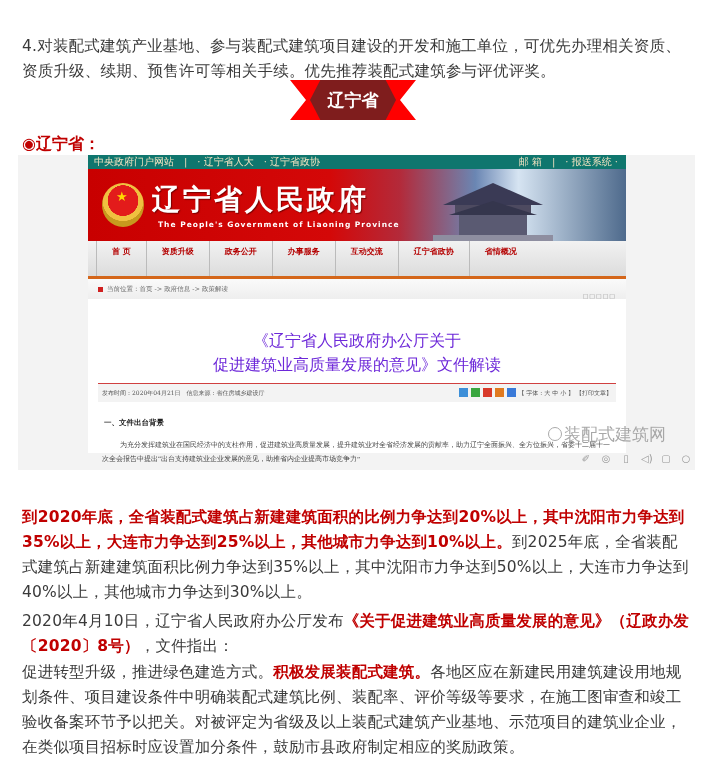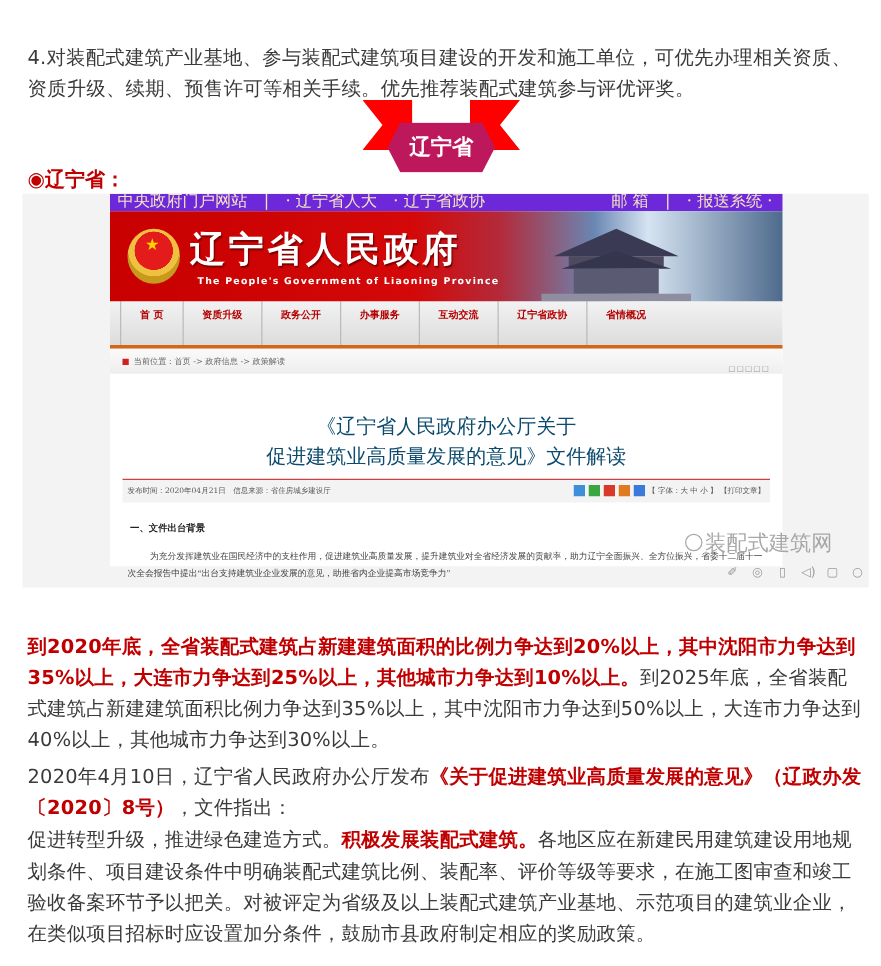--- a/index.html
+++ b/index.html
@@ -7,45 +7,45 @@
   body { font-family: "DejaVu Sans", "Liberation Sans", sans-serif; color: #333; position: relative; }
 
   .para { position: absolute; left: 22px; width: 670px; font-size: 15.5px; line-height: 25px; color: #3a3a3a; letter-spacing: 0.2px; }
   .red-bold { color: #c00000; font-weight: bold; }
 
   
   .ribbon { position: absolute; left: 290px; top: 80px; width: 126px; height: 40px; }
   .ribbon .wing { position: absolute; top: 0; width: 40px; height: 40px; background: #ff0000; }
   .ribbon .wing.left { left: 0; clip-path: polygon(0 0, 100% 0, 100% 100%, 0 100%, 40% 50%); }
   .ribbon .wing.right { right: 0; clip-path: polygon(0 0, 100% 0, 60% 50%, 100% 100%, 0 100%); }
-  .ribbon .center { position: absolute; left: 20px; top: 18px; width: 86px; height: 40px; background: #be185d;
+  .ribbon .center { position: absolute; left: 20px; top: 0; width: 86px; height: 40px; background: #7f1d1d;
     clip-path: polygon(12% 0, 88% 0, 100% 50%, 88% 100%, 12% 100%, 0 50%); color: #fff; font-weight: bold;
     font-size: 17px; text-align: center; line-height: 40px; }
 
   .section-label { position: absolute; left: 22px; top: 134px; color: #c00000; font-weight: bold; font-size: 16px; }
 
   
   .shot { position: absolute; left: 18px; top: 155px; width: 677px; height: 315px; background: #f3f3f3; overflow: hidden; }
   .shot .page { position: absolute; left: 70px; top: 0; width: 538px; height: 298px; background: #fff; }
-  .gov-topbar { height: 14px; background: #6d28d9; color: #f3e3c0; font-family: "DejaVu Serif", serif; font-size: 13px; line-height: 14px; padding-left: 6px; position: relative; }
+  .gov-topbar { height: 14px; background: #0f766e; color: #f3e3c0; font-family: "DejaVu Serif", serif; font-size: 10px; line-height: 14px; padding-left: 6px; position: relative; }
   .gov-topbar .right { position: absolute; right: 8px; top: 0; }
   .gov-banner { height: 72px; position: relative;
     background: linear-gradient(90deg, #c80000 0%, #d40808 45%, #b32a3a 58%, #6a86b3 72%, #d6e4f2 80%, #4e6a8c 100%); }
   .gov-banner .emblem { position: absolute; left: 14px; top: 14px; width: 42px; height: 44px; border-radius: 50%;
     background: radial-gradient(circle at 50% 40%, #e31b1b 0 45%, #f0c040 46% 60%, #c79a1e 61% 100%); }
   .gov-banner .emblem .star { position: absolute; left: 14px; top: 7px; color: #ffd700; font-size: 13px; line-height: 13px; }
   .gov-banner .title { position: absolute; left: 64px; top: 12px; color: #fff; font-weight: bold; font-size: 28px; letter-spacing: 3px; text-shadow: 1px 1px 1px #7a0000; text-align: right; }
   .gov-banner .subtitle { position: absolute; left: 70px; top: 51px; color: #fff; font-size: 7.5px; font-weight: bold; letter-spacing: 1px; }
   .gov-banner .palace { position: absolute; left: 345px; top: 6px; width: 120px; height: 66px; }
   .gov-nav { height: 38px; background: linear-gradient(#f2f2f2, #dcdcdc); border-bottom: 3px solid #d4661a; display: flex; padding-left: 8px; }
   .gov-nav .nav-item { font-family: "DejaVu Serif", serif; font-size: 8px; color: #b40000; font-weight: bold; line-height: 20px; padding: 0 15px; border-left: 1px solid #bbb; }
   .gov-breadcrumb { height: 20px; background: linear-gradient(#fafafa, #eeeeee); font-family: "DejaVu Serif", serif; font-size: 6.5px; color: #666; line-height: 20px; padding-left: 10px; position: relative; }
   .gov-breadcrumb .sq { display: inline-block; width: 5px; height: 5px; background: #d02020; margin-right: 4px; vertical-align: middle; }
   .gov-breadcrumb .dots { position: absolute; right: 10px; top: 7px; font-size: 6px; color: #999; letter-spacing: 1px; }
-  .doc-title { text-align: center; font-family: "DejaVu Serif", "Liberation Serif", serif; color: #0c4a6e; font-size: 16px; line-height: 24px; margin-top: 30px; }
+  .doc-title { text-align: center; font-family: "DejaVu Serif", "Liberation Serif", serif; color: #6d28d9; font-size: 16px; line-height: 24px; margin-top: 30px; }
   .doc-rule { margin: 6px 10px 0 10px; height: 1px; background: #d04040; }
   .doc-meta { margin: 0 10px; height: 18px; background: #f3f3f3; font-family: "DejaVu Serif", serif; font-size: 6px; color: #555; line-height: 18px; padding-left: 4px; position: relative; }
   .doc-meta .share { position: absolute; right: 100px; top: 4px; display: flex; gap: 3px; }
   .doc-meta .share span { width: 9px; height: 9px; display: inline-block; }
   .doc-meta .opts { position: absolute; right: 4px; top: 0; }
   .doc-h { margin: 16px 0 0 16px; font-family: "DejaVu Serif", serif; font-size: 7.5px; font-weight: bold; color: #222; }
   .doc-body { margin: 10px 14px 0 14px; font-family: Liberation Serif, serif; font-size: 7px; color: #444; line-height: 14px; text-indent: 18px; height: 28px; overflow: hidden; }
   .watermark { position: absolute; left: 530px; top: 268px; color: #9a9a9a; font-size: 17px; opacity: 0.85; }
   .watermark .logo { display: inline-block; width: 14px; height: 14px; border: 1.5px solid #9a9a9a; border-radius: 50%; vertical-align: -1px; margin-right: 2px; }
   .toolbar { position: absolute; right: 4px; top: 298px; display: flex; gap: 10px; color: #999; font-size: 10px; }

